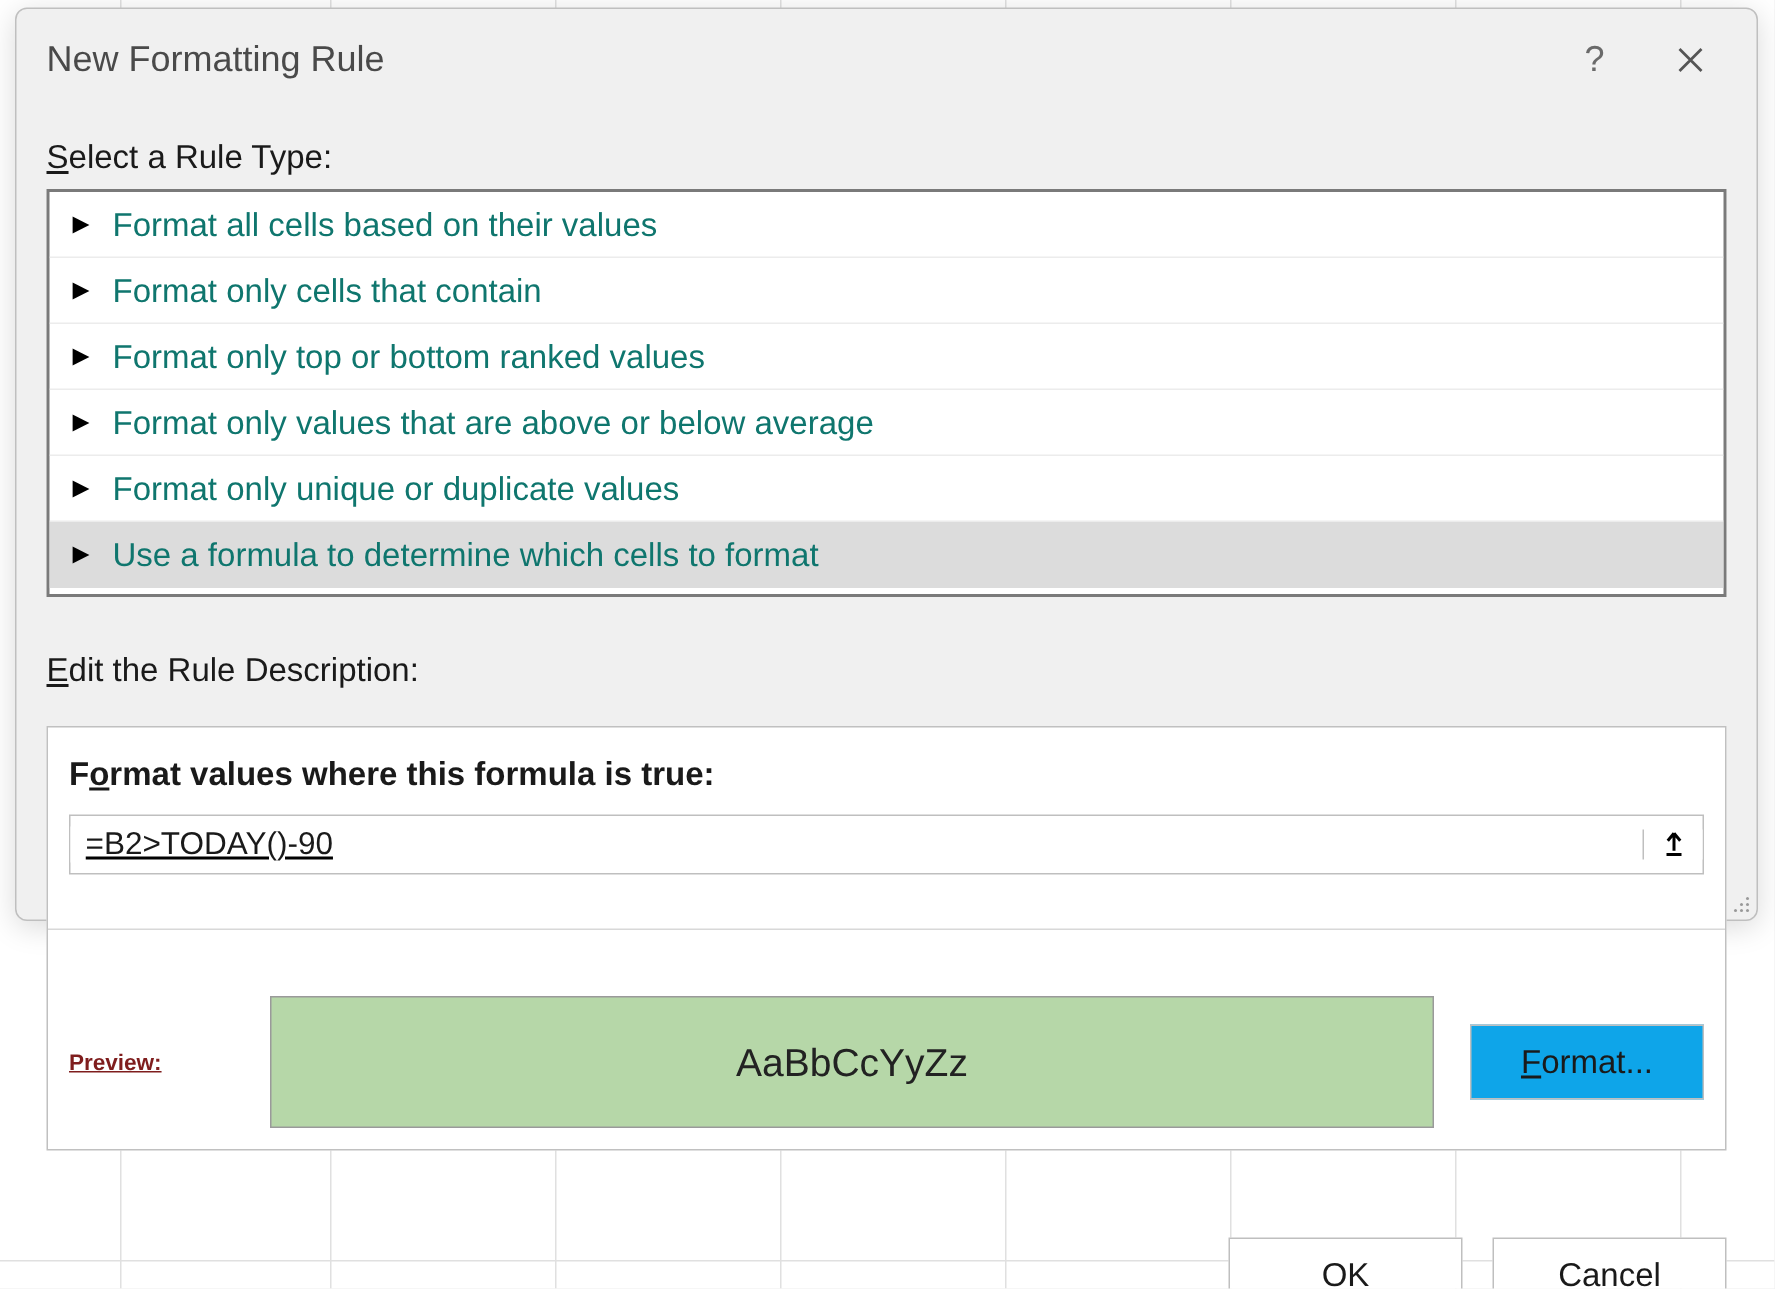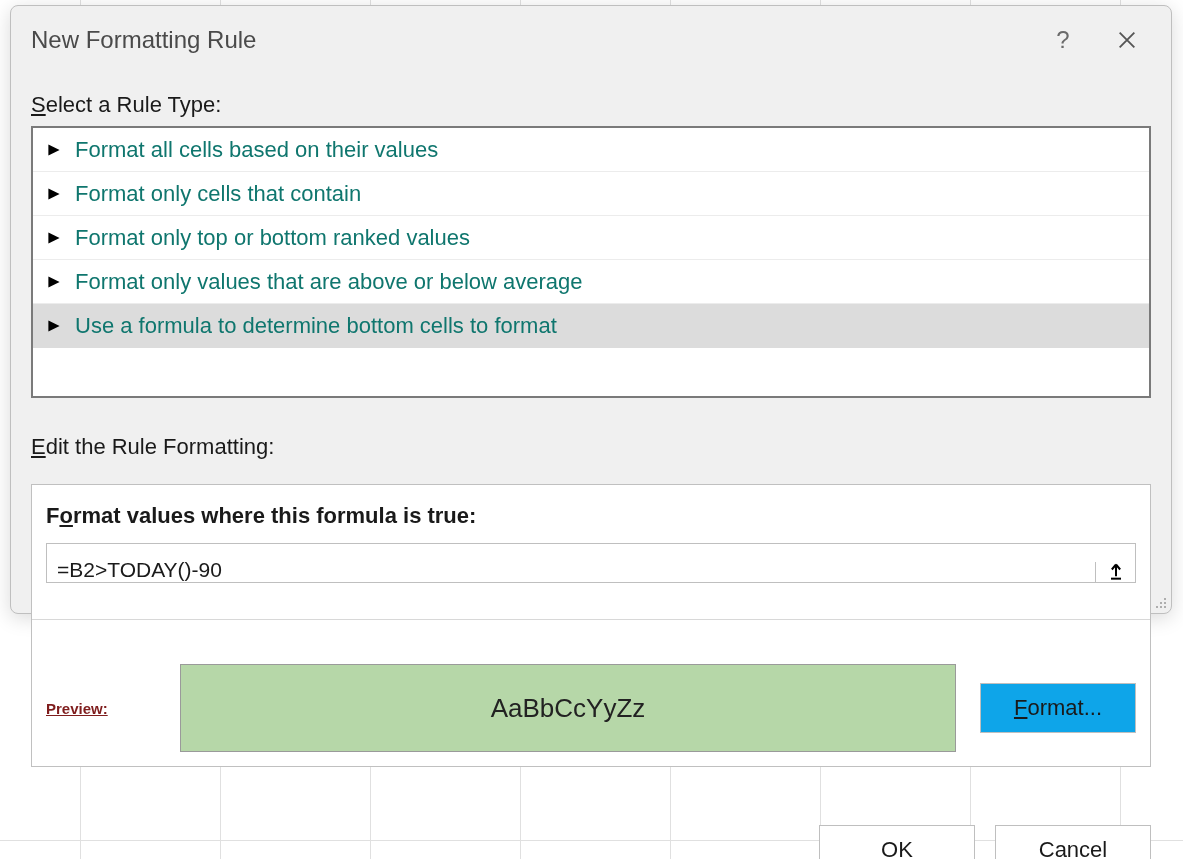--- a/index.html
+++ b/index.html
@@ -137,24 +137,25 @@
       flex: 1;
     }
     .formula-label {
       font-size: 22px;
       font-weight: 600;
       color: #1a1a1a;
       margin-bottom: 14px;
     }
     .formula-row {
       display: flex;
-      align-items: flex-end;
+      align-items: center;
       border: 1px solid #bfbfbf;
       height: 40px;
       background: #fff;
+      text-decoration: underline;
     }
     .formula-input {
       flex: 1;
       border: none;
       outline: none;
       padding: 0 10px;
       font-size: 21px;
       font-family: inherit;
       color: #1a1a1a;
     }
@@ -297,32 +298,40 @@
         <span>Format only top or bottom ranked values</span>
       </div>
       <div class="rule-item">
         <span class="rule-arrow">
             <svg viewBox="0 0 10 10">
               <polygon points="1,1 9,5 1,9"></polygon>
             </svg>
           </span>
         <span>Format only values that are above or below average</span>
       </div>
+      <div class="rule-item">
+        <span class="rule-arrow">
+            <svg viewBox="0 0 10 10">
+              <polygon points="1,1 9,5 1,9"></polygon>
+            </svg>
+          </span>
+        <span>Format only unique or duplicate values</span>
+      </div>
       <div class="rule-item selected">
         <span class="rule-arrow">
             <svg viewBox="0 0 10 10">
               <polygon points="1,1 9,5 1,9"></polygon>
             </svg>
           </span>
-        <span>Use a formula to determine bottom cells to format</span>
+        <span>Use a formula to determine which cells to format</span>
       </div>
     </div>
 
     <div class="section-label" style="margin-top:36px">
-      <span class="underline-first">E</span><span>dit the Rule Formatting:</span>
+      <span class="underline-first">E</span><span>dit the Rule Description:</span>
     </div>
 
     <div class="description-box">
       <div class="formula-label">
         <span>F</span><span class="underline-first">o</span><span>rmat values where this formula is true:</span>
       </div>
       <div class="formula-row">
         <input class="formula-input" type="text" value="=B2&gt;TODAY()-90" style="">
         <div class="formula-picker">
           <svg viewBox="0 0 20 24">

